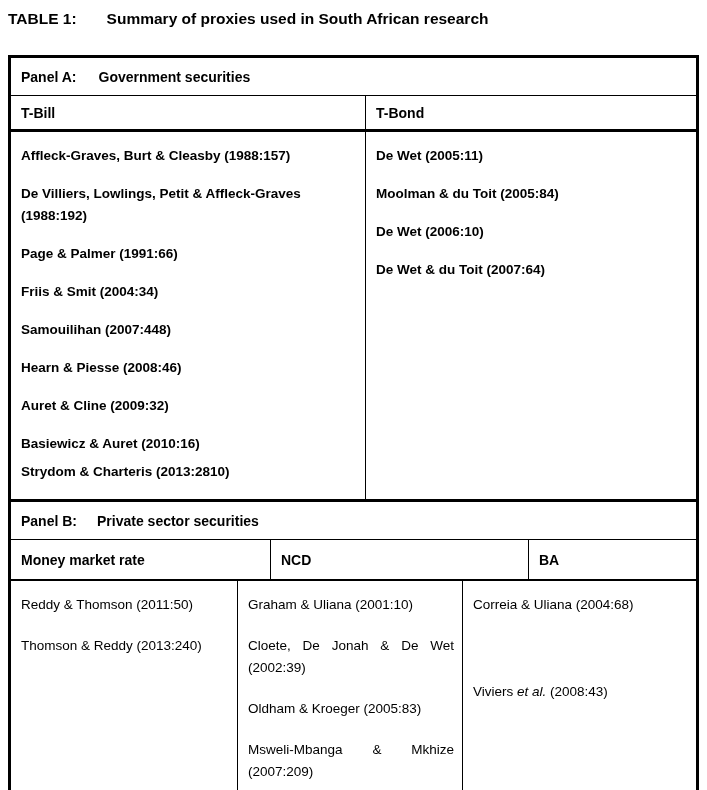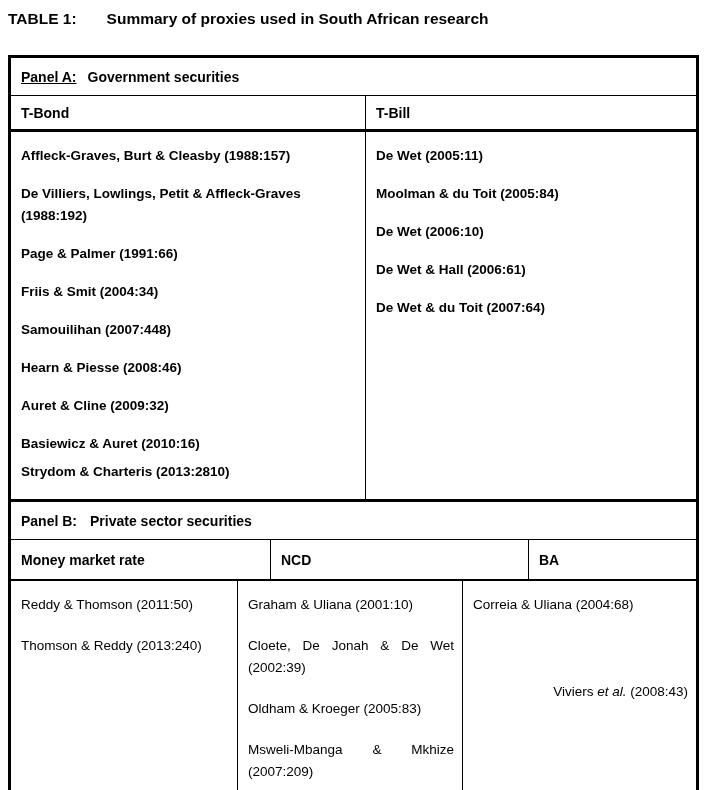--- a/index.html
+++ b/index.html
@@ -26,22 +26,22 @@
     border: 3px solid #000;
     box-sizing: border-box;
     font-size: 13.5px;
   }
 
   .panel-header {
     font-weight: bold; font-size: 14px; line-height: 18px;
     padding: 10px 10px 9px 10px;
     border-bottom: 1px solid #000;
   }
-  .panel-header .ph-label.gap-wide { margin-right: 11px; text-decoration: underline; }
-  .panel-header .ph-label.gap-narrow { margin-right: 13px; }
+  .panel-header .ph-label.gap-wide { margin-right: 22px; }
+  .panel-header .ph-label.gap-narrow { margin-right: 20px; }
 
   .row { display: grid; }
   .cols2 { grid-template-columns: 354px 331px; }
   .cols3 { grid-template-columns: 226px 225px 234px; }
   .cell { box-sizing: border-box; padding: 0 8px 0 10px; }
   .cols2 > .cell + .cell, .cols3 > .cell + .cell { border-left: 1px solid #000; }
 
   .colhead-a .cell {
     font-weight: bold; font-size: 14px; line-height: 18px;
     padding-top: 8px; padding-bottom: 7px;
@@ -54,60 +54,59 @@
   }
   .colhead-b { border-bottom: 2px solid #000; gap: 33px; }
 
   .body-a { min-height: 352px; border-bottom: 3px solid #000; font-weight: bold; }
   .body-b { min-height: 212px; }
 
   .body-a .cell, .body-b .cell { padding-top: 13px; }
   .body-a p { margin: 0 0 16px 0; line-height: 22px; }
   .body-b p { margin: 0 0 19px 0; line-height: 22px; }
   p.tight { margin-top: -10px; }
-  p.shift-down { margin-top: 65px; text-align: right; }
+  p.shift-down { margin-top: 65px; }
   .cell-ba p { text-align: justify; }
 </style>
 </head>
 <body>
 
 <div class="page">
 
   <div class="doc-title">
     <span class="t-label">TABLE 1:</span><span class="t-text">Summary of proxies used in South African research</span>
   </div>
 
   <div class="tbl">
 
     <div class="panel-header">
       <span class="ph-label gap-wide">Panel A:</span><span>Government securities</span>
     </div>
 
     <div class="row cols2 colhead-a">
+      <div class="cell">T-Bill</div>
       <div class="cell">T-Bond</div>
-      <div class="cell">T-Bill</div>
     </div>
 
     <div class="row cols2 body-a">
       <div class="cell">
         <p>Affleck-Graves, Burt &amp; Cleasby (1988:157)</p>
         <p>De Villiers, Lowlings, Petit &amp; Affleck-Graves (1988:192)</p>
         <p>Page &amp; Palmer (1991:66)</p>
         <p>Friis &amp; Smit (2004:34)</p>
         <p>Samouilihan (2007:448)</p>
         <p>Hearn &amp; Piesse (2008:46)</p>
         <p>Auret &amp; Cline (2009:32)</p>
         <p>Basiewicz &amp; Auret (2010:16)</p>
         <p class="tight">Strydom &amp; Charteris (2013:2810)</p>
       </div>
       <div class="cell">
         <p>De Wet (2005:11)</p>
         <p>Moolman &amp; du Toit (2005:84)</p>
         <p>De Wet (2006:10)</p>
-        <p>De Wet &amp; Hall (2006:61)</p>
         <p>De Wet &amp; du Toit (2007:64)</p>
       </div>
     </div>
 
     <div class="panel-header">
       <span class="ph-label gap-narrow">Panel B:</span><span>Private sector securities</span>
     </div>
 
     <div class="row cols3 colhead-b">
       <div class="cell">Money market rate</div>

